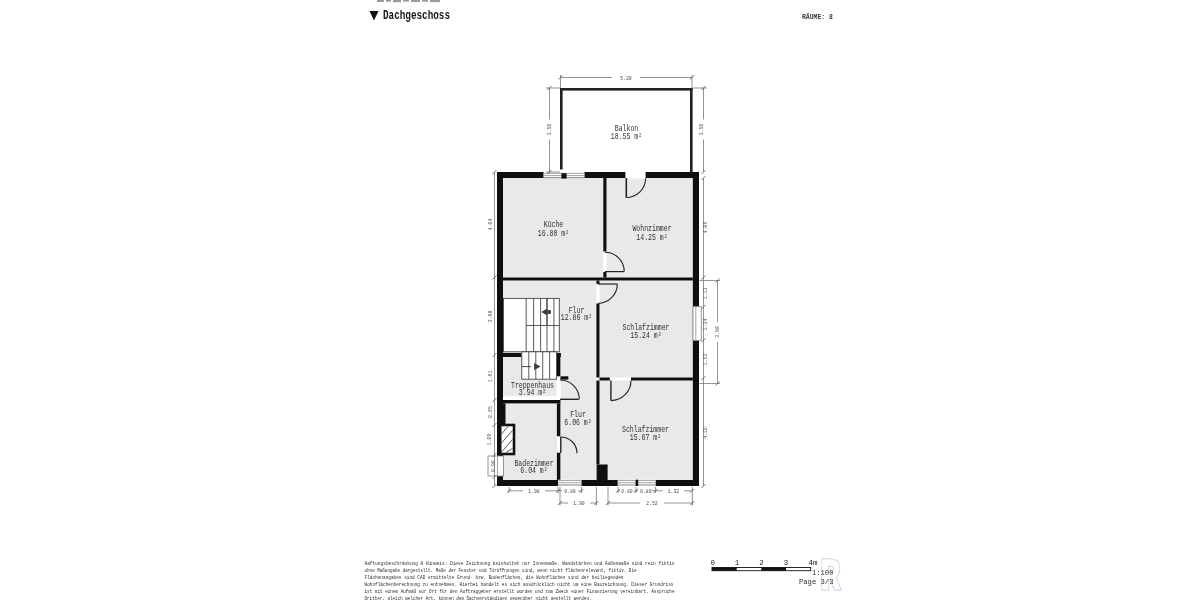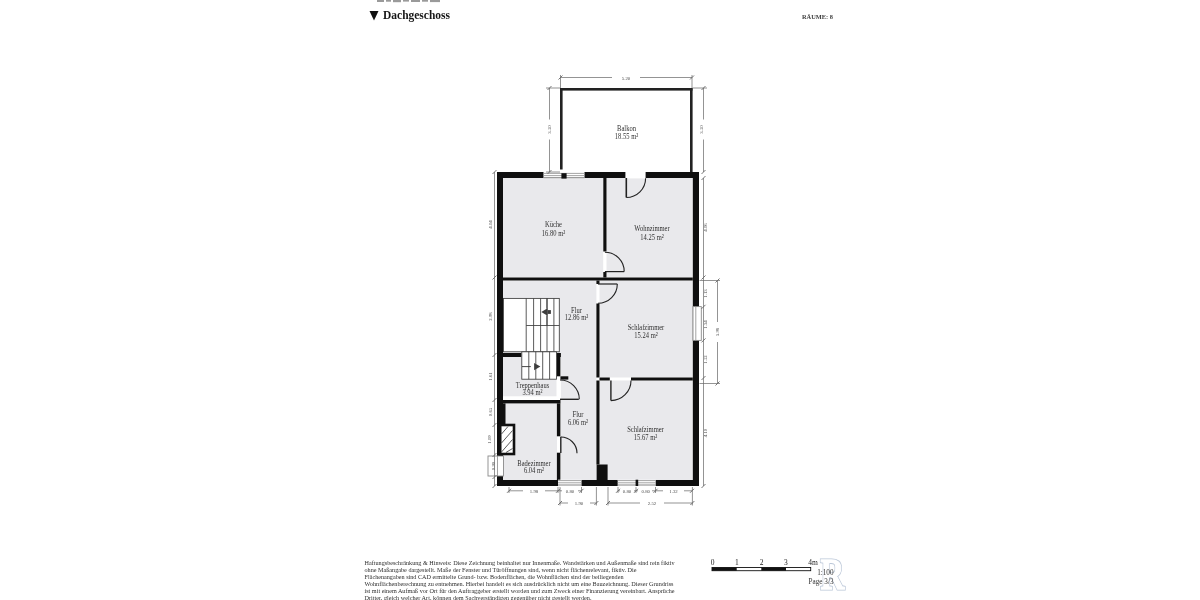--- a/index.html
+++ b/index.html
@@ -1,17 +1,17 @@
 <!DOCTYPE html>
 <html><head>
 <meta charset="utf-8">
 <style>
   html,body{margin:0;padding:0;background:#ffffff;}
   .page{position:relative;width:1200px;height:600px;background:#fff;overflow:hidden;
-        font-family:Liberation Serif, serif;}
+        font-family:Liberation Mono, monospace;}
   svg{position:absolute;left:0;top:0;}
   .rm{font-size:8.6px;fill:#303030;}
   .dim{font-size:4.8px;fill:#4a4a4a;}
 </style>
 </head>
 <body>
 <div class="page">
 <svg width="1200" height="600" viewBox="0 0 1200 600">
 
 <g>

